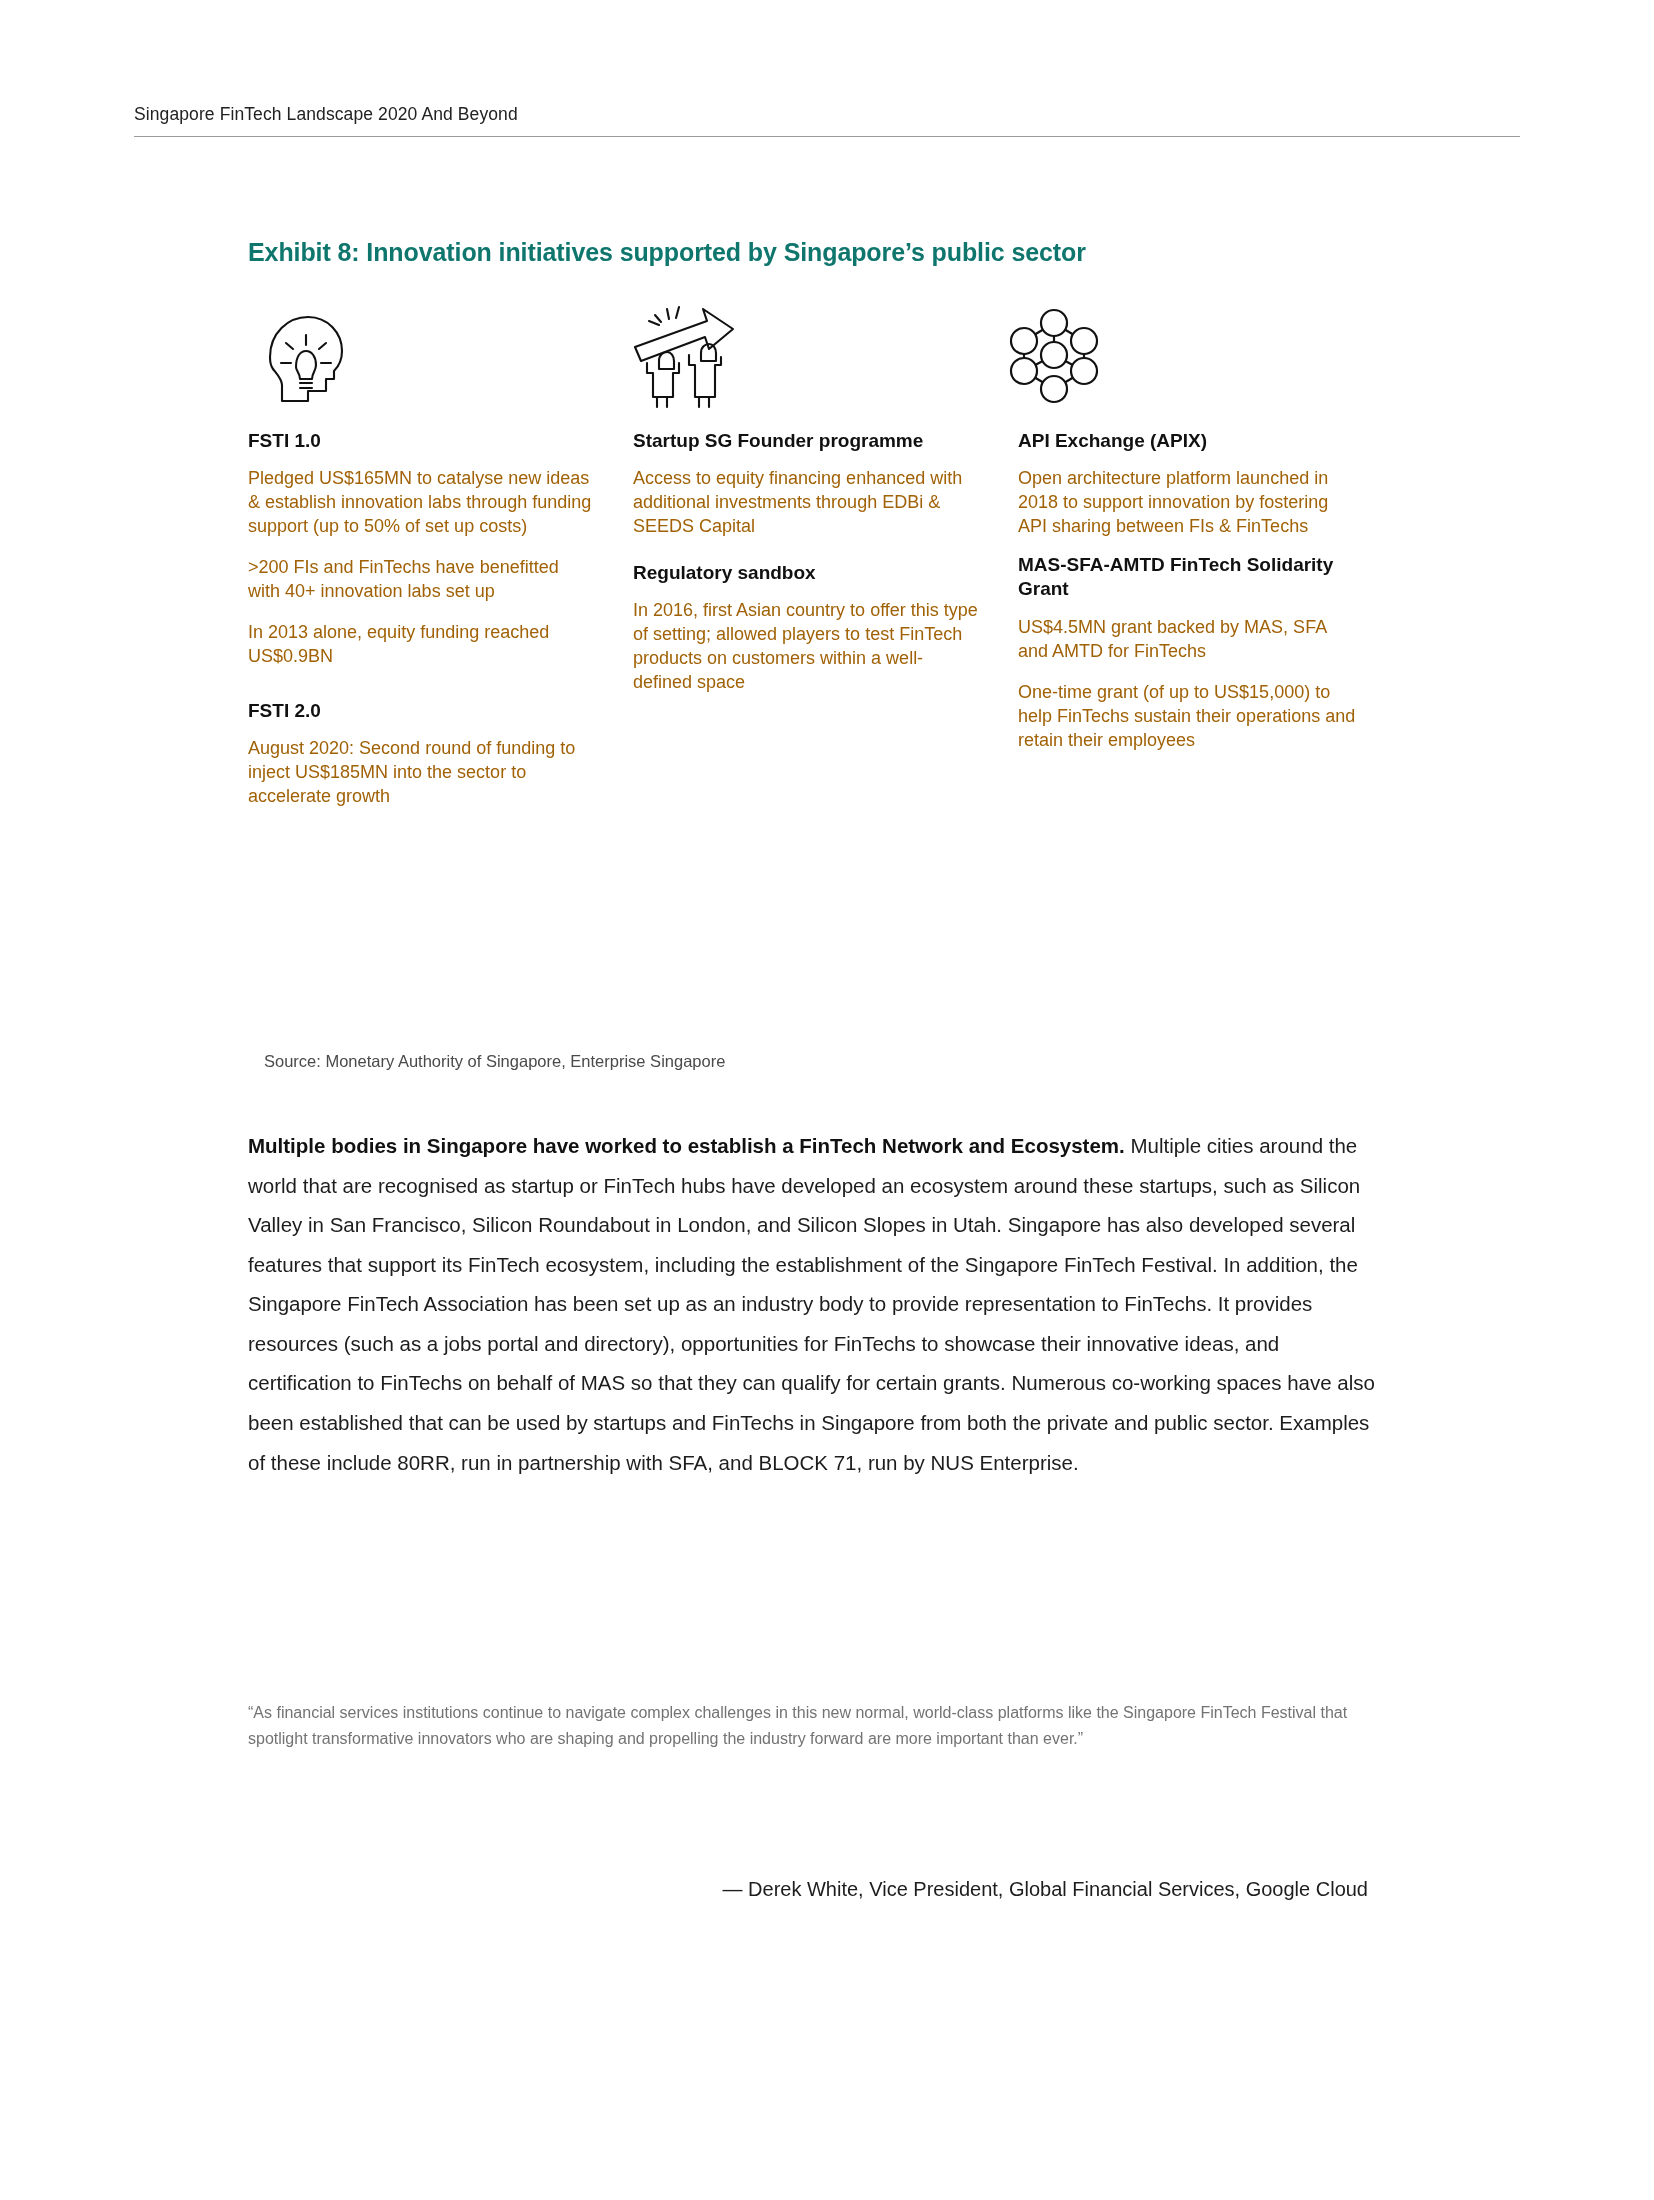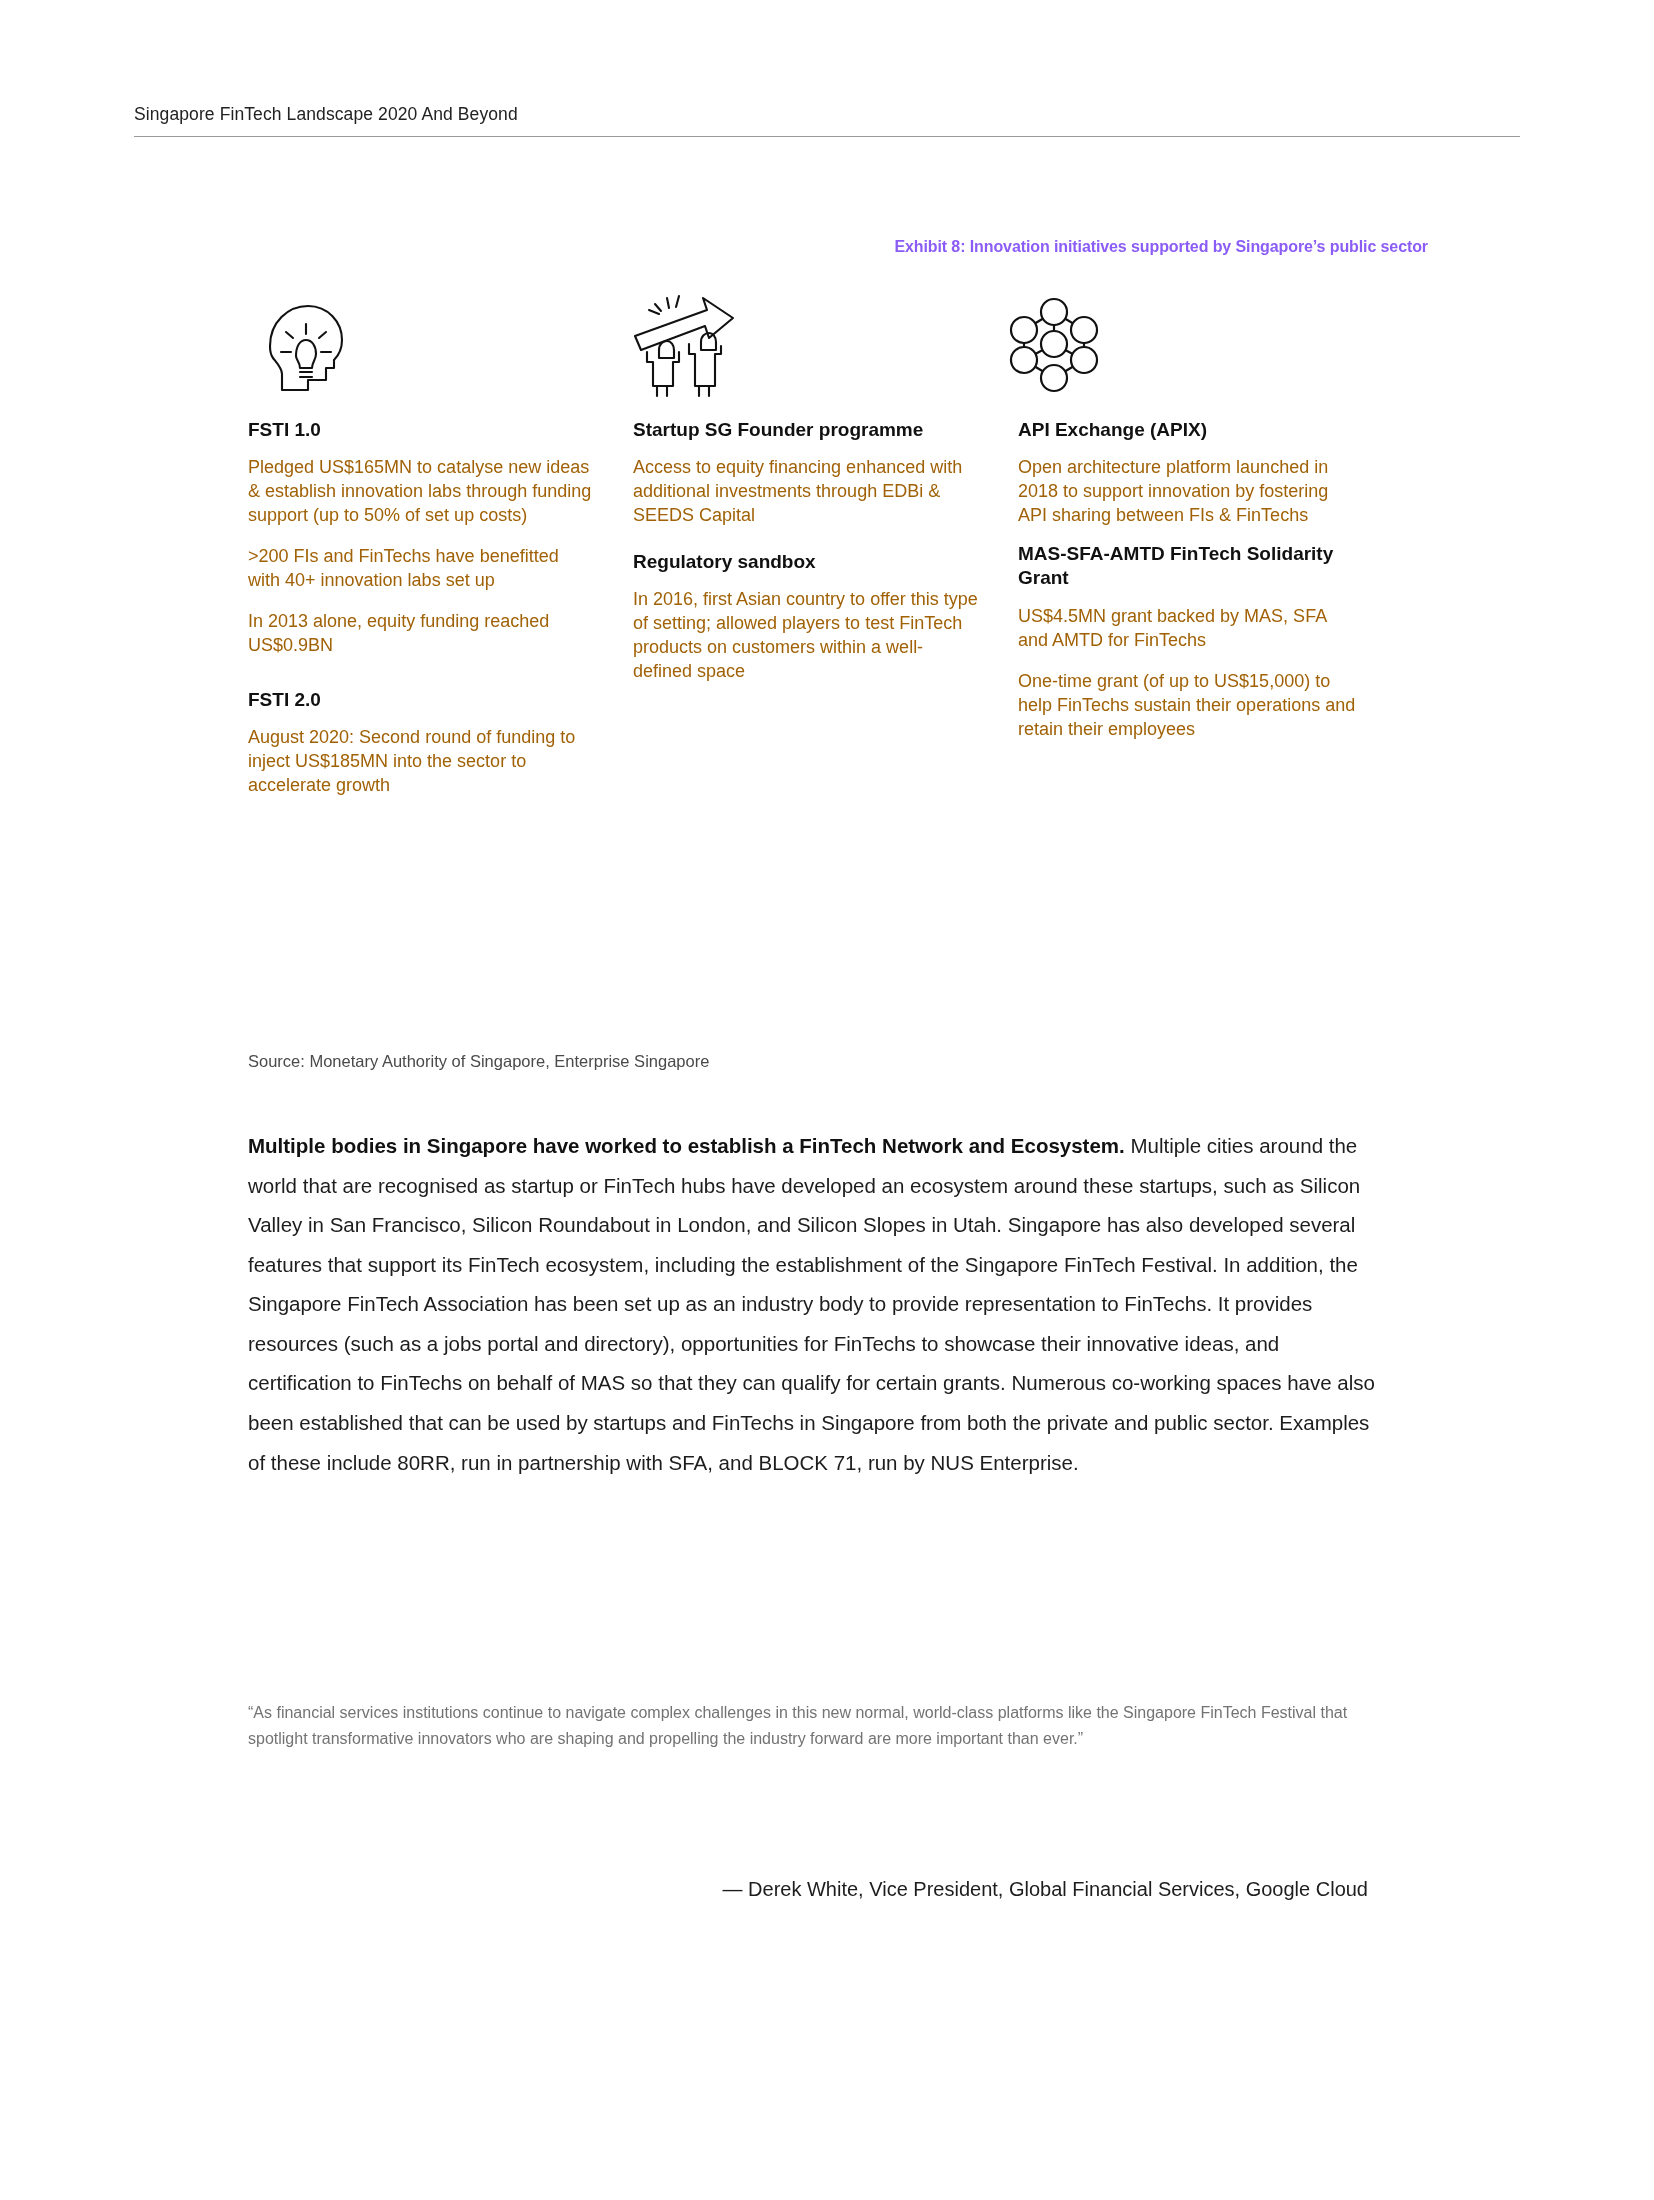--- a/index.html
+++ b/index.html
@@ -37,26 +37,25 @@
     width:100%;
   }
 
   
   .exhibit {
     position:absolute;
     left:248px; top:238px;
     width:1180px;
   }
   .exhibit-title {
-    font-size:16px;
+    font-size:25px;
     font-weight:bold;
-    color:#8b5cf6;
+    color:#0f766e;
     letter-spacing:-0.1px;
     margin-bottom:32px;
-    text-align:right;
   }
 
   .icon-row {
     display:flex;
     width:1125px;
     margin-bottom:18px;
   }
   .icon-cell { width:385px; height:112px; display:flex; align-items:flex-end; }
   .icon-cell svg { display:block; }
 
@@ -81,21 +80,21 @@
     color:#a16207;
     margin:0 0 17px 0;
   }
   .blk-p:last-child { margin-bottom:0; }
   .gap-lg { height:30px; }
   .gap-md { height:22px; }
   .gap-sm { height:14px; }
 
   .source {
     position:absolute;
-    left:248px; top:1052px;
+    left:264px; top:1052px;
     font-size:16.5px;
     color:#4a4a4a;
   }
 
   
   .prose {
     position:absolute;
     left:248px; top:1126px;
     width:1136px;
     font-size:20.5px;

